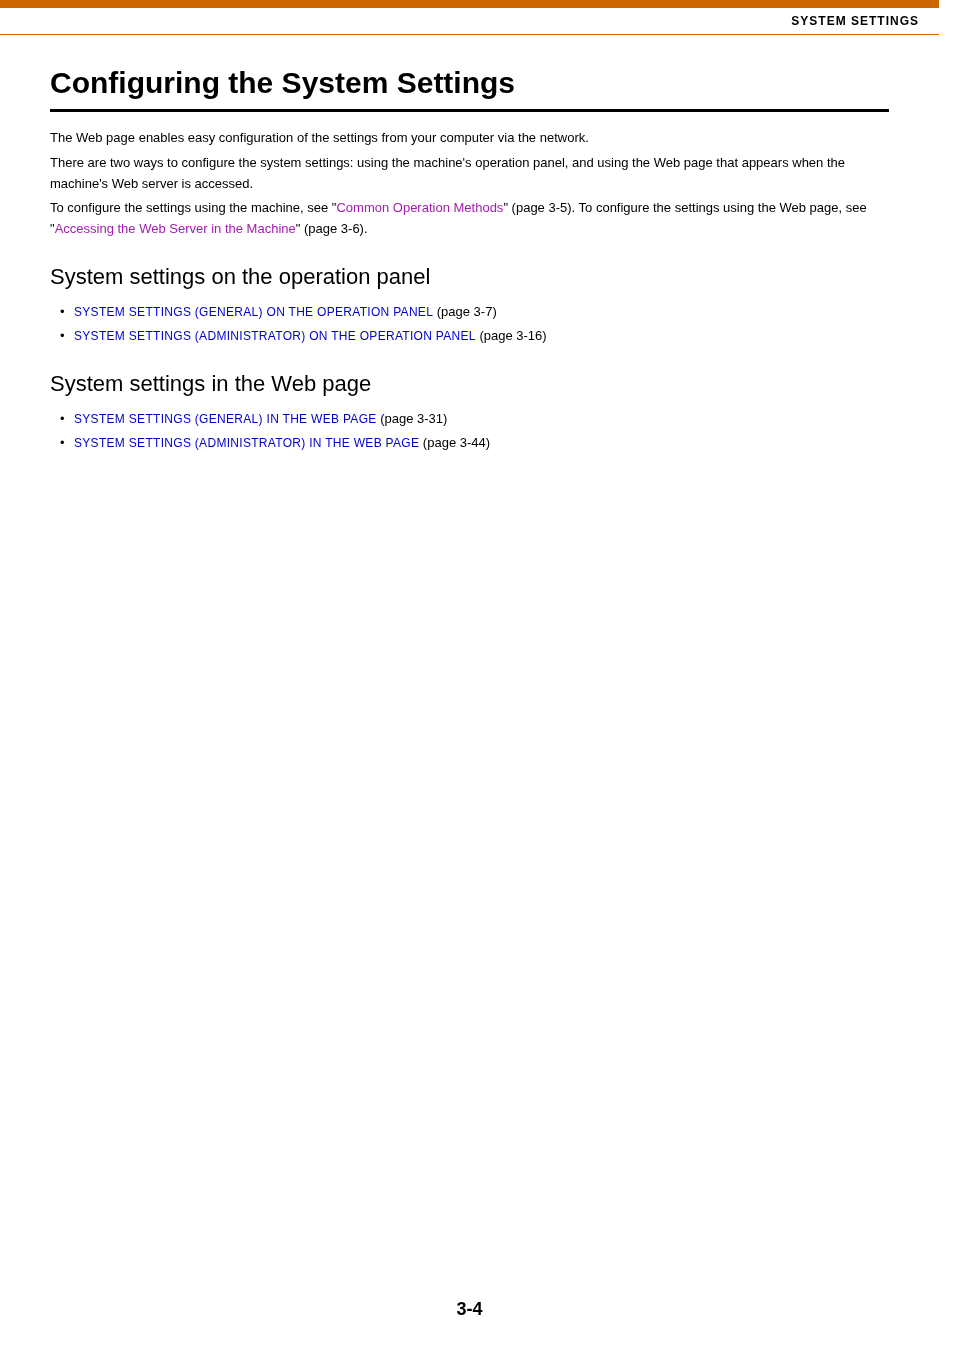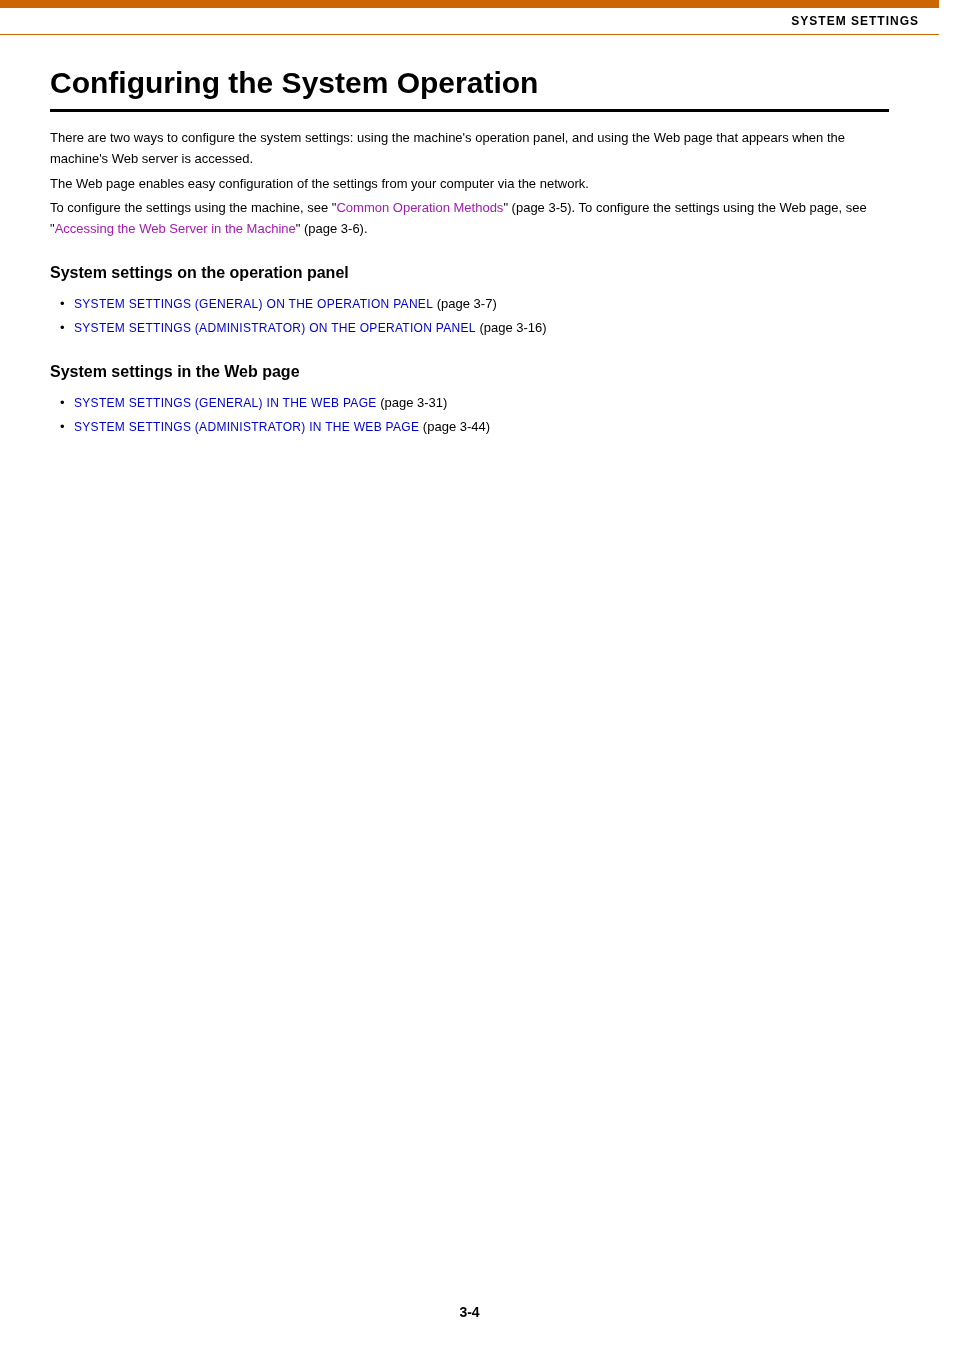--- a/index.html
+++ b/index.html
@@ -55,22 +55,22 @@
       color: #000000;
     }
 
     .intro-text a, .link {
       color: #a21caf;
       text-decoration: none;
     }
 
     
     .section-heading {
-      font-size: 16px;
-      font-weight: bold;
+      font-size: 22px;
+      font-weight: normal;
       color: #000000;
       margin-top: 24px;
       margin-bottom: 10px;
     }
 
     
     .bullet-list {
       list-style: none;
       padding-left: 10px;
       margin-bottom: 4px;
@@ -102,21 +102,21 @@
       color: #000000;
       font-size: 13px;
     }
 
     
     .page-number {
       position: absolute;
       bottom: 30px;
       left: 50%;
       transform: translateX(-50%);
-      font-size: 14px;
+      font-size: 18px;
       font-weight: bold;
       color: #000000;
       margin-top: 40px;
     }
 
     .top-accent-bar {
       height: 6px;
       background: linear-gradient(to right, #cc6600 0%, #cc6600 100%);
       width: 100%;
     }
@@ -135,27 +135,27 @@
 <div class="page-container">
 
   <div class="top-accent-bar"></div>
 
   <div class="header-row">
     <span class="header-title">SYSTEM SETTINGS</span>
   </div>
 
   <div class="content">
 
-    <h1 class="page-title">Configuring the System Operation</h1>
+    <h1 class="page-title">Configuring the System Settings</h1>
 
     <p class="intro-text">
-      There are two ways to configure the system settings: using the machine's operation panel, and using the Web page that appears when the machine's Web server is accessed.
+      The Web page enables easy configuration of the settings from your computer via the network.
     </p>
     <p class="intro-text">
-      The Web page enables easy configuration of the settings from your computer via the network.
+      There are two ways to configure the system settings: using the machine's operation panel, and using the Web page that appears when the machine's Web server is accessed.
     </p>
     <p class="intro-text">
       To configure the settings using the machine, see "<a class="link">Common Operation Methods</a>" (page 3-5). To configure the settings using the Web page, see "<a class="link">Accessing the Web Server in the Machine</a>" (page 3-6).
     </p>
 
     <h2 class="section-heading">System settings on the operation panel</h2>
     <ul class="bullet-list">
       <li>
         <a class="link">SYSTEM SETTINGS (GENERAL) ON THE OPERATION PANEL</a><span class="page-ref"> (page 3-7)</span>
       </li>

